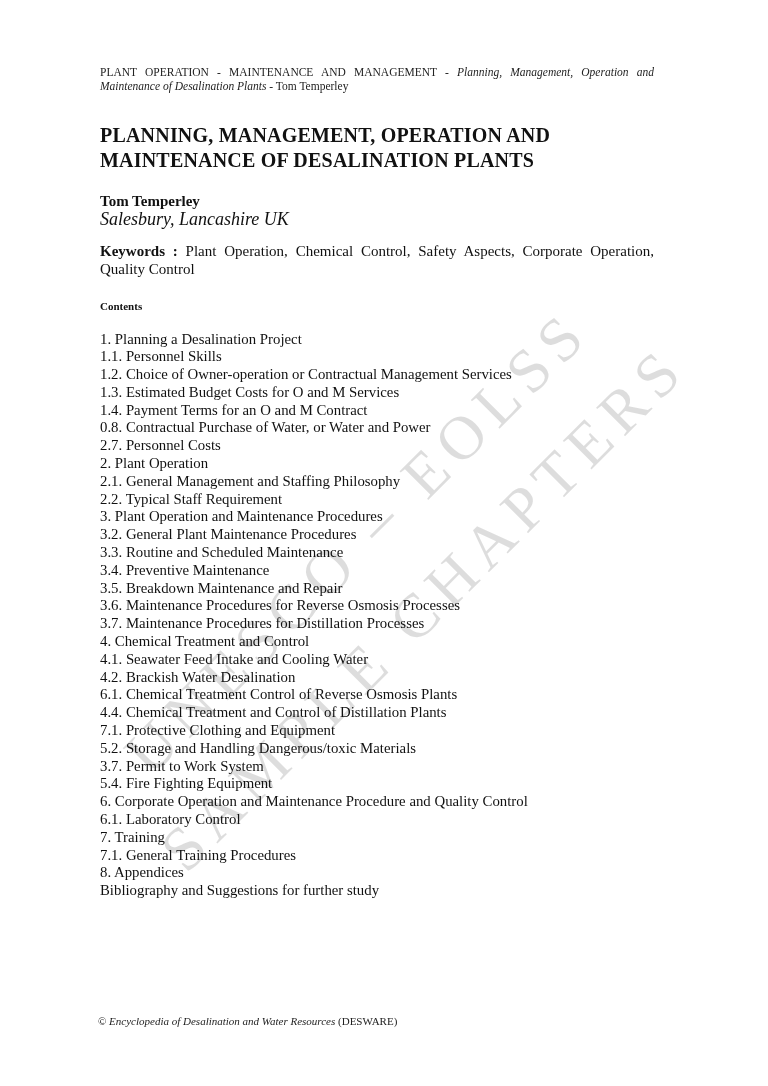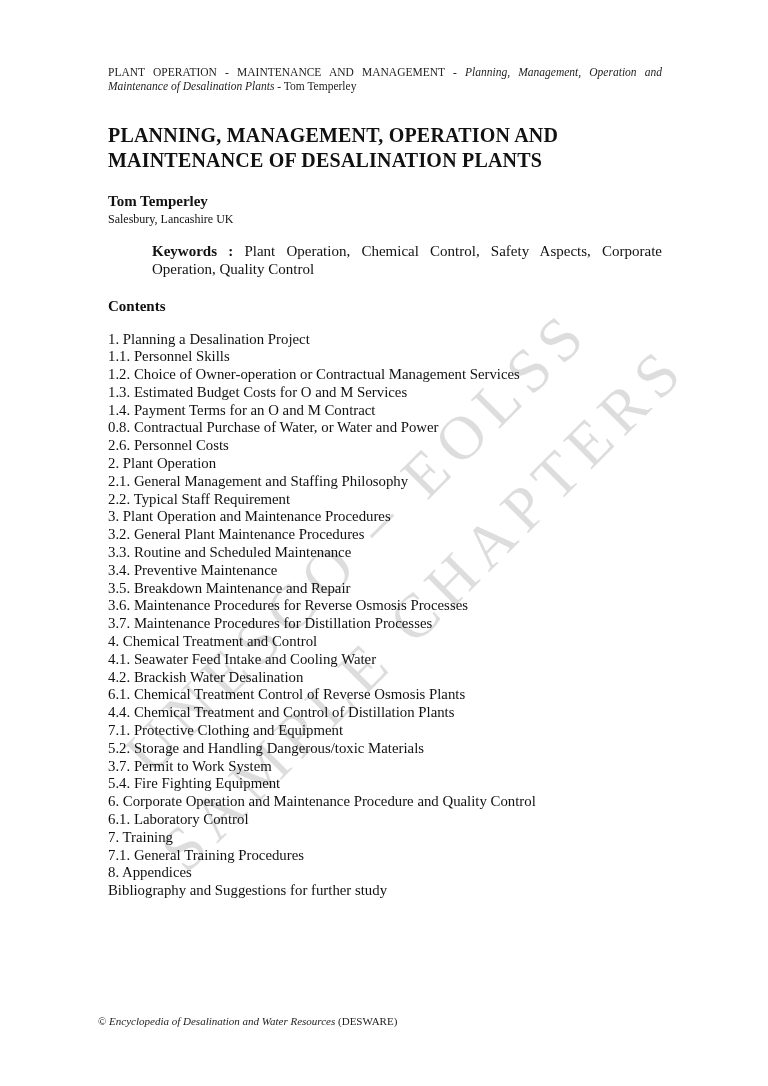--- a/index.html
+++ b/index.html
@@ -7,21 +7,21 @@
     position:relative;
     width:768px;
     height:1086px;
     background:#ffffff;
     overflow:hidden;
     font-family:"Liberation Serif","DejaVu Serif",serif;
     color:#111;
   }
   .content{
     position:absolute;
-    left:108px;
+    left:100px;
     top:53px;
     width:554px;
   }
   .running-header{
     font-size:11.5px;
     line-height:14px;
     text-align:justify;
     color:#222;
   }
   .running-header .it{font-style:italic;}
@@ -32,34 +32,34 @@
     font-weight:bold;
     letter-spacing:0.2px;
   }
   .author{
     margin-top:19px;
     font-size:15px;
     line-height:18px;
     font-weight:bold;
   }
   .affiliation{
-    font-size:12px;
+    font-size:18px;
     line-height:18px;
+    font-style:italic;
   }
   .keywords{
     margin-top:14px;
     font-size:15px;
     line-height:18.5px;
     text-align:justify;
-    margin-left:44px;
   }
   .keywords .kw-label{font-weight:bold;}
   .contents-heading{
     margin-top:18px;
-    font-size:15px;
+    font-size:11px;
     line-height:18px;
     font-weight:bold;
   }
   .contents-list{
     margin-top:16px;
     font-size:14.8px;
     line-height:17.8px;
   }
   .footer{
     position:absolute;
@@ -111,21 +111,21 @@
 
     <div class="contents-heading">Contents</div>
 
     <div class="contents-list">
         <div>1. Planning a Desalination Project</div>
         <div>1.1. Personnel Skills</div>
         <div>1.2. Choice of Owner-operation or Contractual Management Services</div>
         <div>1.3. Estimated Budget Costs for O and M Services</div>
         <div>1.4. Payment Terms for an O and M Contract</div>
         <div>0.8. Contractual Purchase of Water, or Water and Power</div>
-        <div>2.6. Personnel Costs</div>
+        <div>2.7. Personnel Costs</div>
         <div>2. Plant Operation</div>
         <div>2.1. General Management and Staffing Philosophy</div>
         <div>2.2. Typical Staff Requirement</div>
         <div>3. Plant Operation and Maintenance Procedures</div>
         <div>3.2. General Plant Maintenance Procedures</div>
         <div>3.3. Routine and Scheduled Maintenance</div>
         <div>3.4. Preventive Maintenance</div>
         <div>3.5. Breakdown Maintenance and Repair</div>
         <div>3.6. Maintenance Procedures for Reverse Osmosis Processes</div>
         <div>3.7. Maintenance Procedures for Distillation Processes</div>

